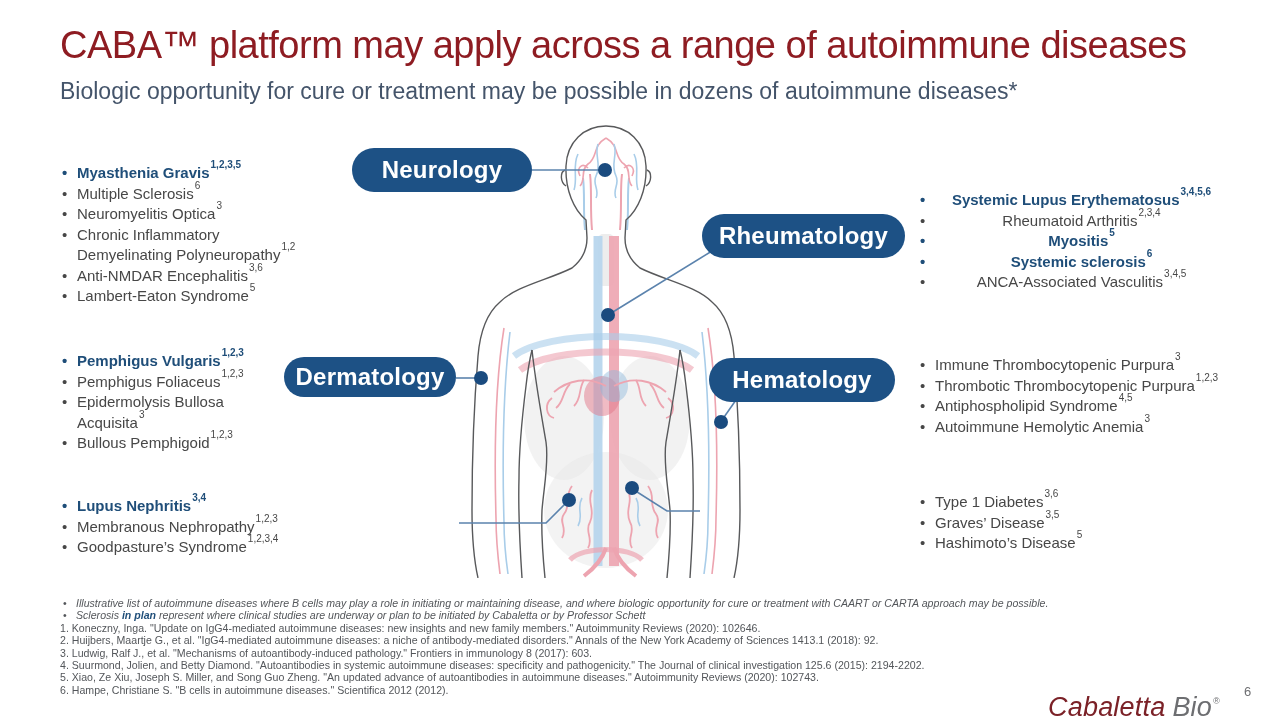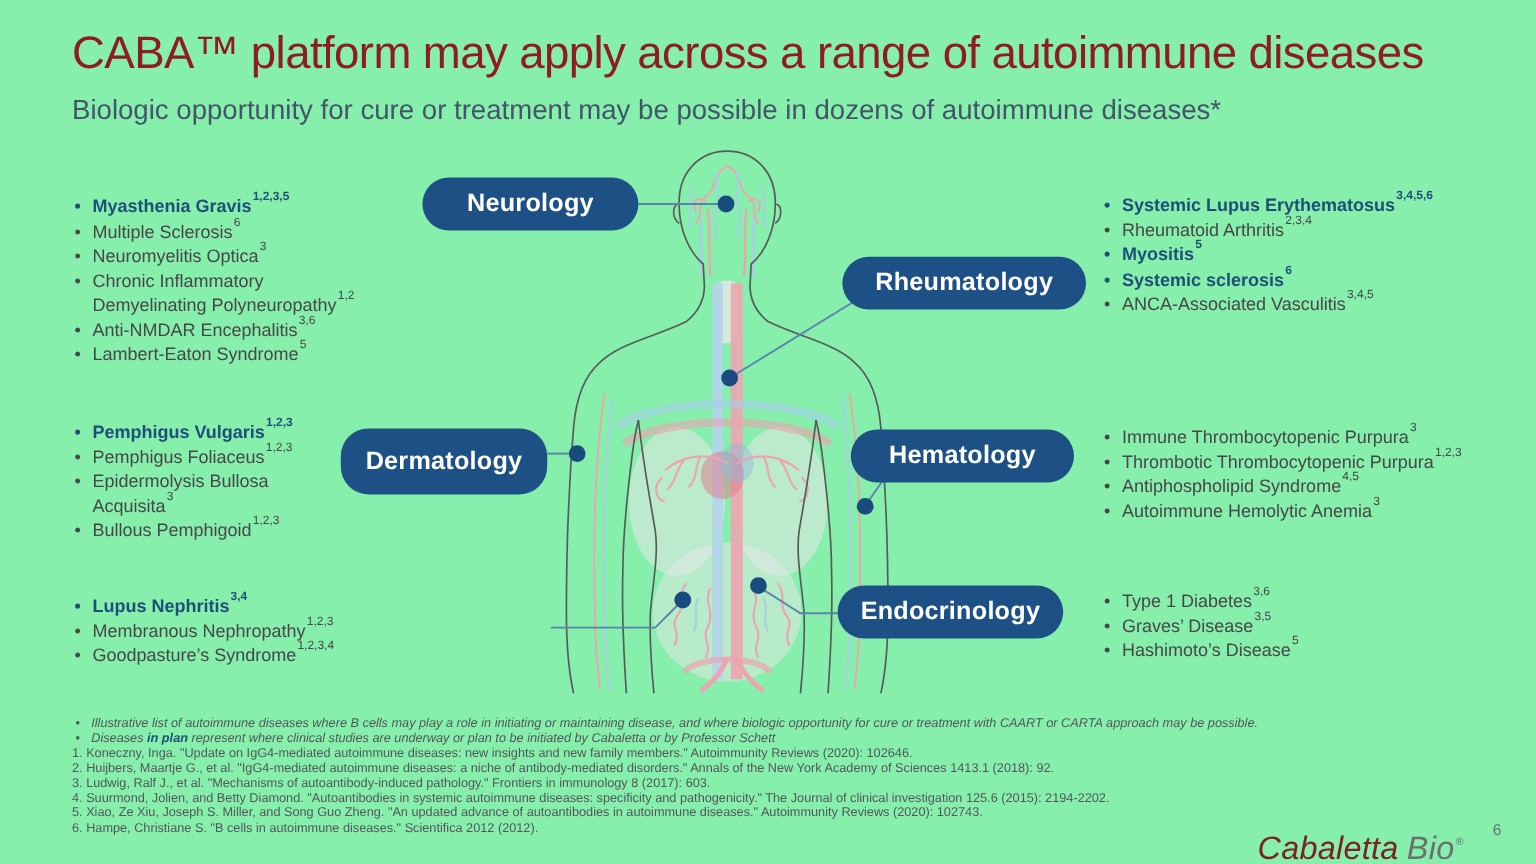--- a/index.html
+++ b/index.html
@@ -1,52 +1,52 @@
 <!DOCTYPE html>
 <html><head>
 <meta charset="utf-8">
 <style>
   html,body{margin:0;padding:0;background:#e8e8e8;}
   .slide{
-    position:relative;width:1280px;height:720px;background:#86efac;
+    position:relative;width:1280px;height:720px;background:#ffffff;
     font-family:"Liberation Sans",sans-serif;overflow:hidden;
   }
   .title{position:absolute;left:60px;top:24px;margin:0;font-size:38px;font-weight:400;color:#8e1c22;letter-spacing:-0.5px;}
   .subtitle{position:absolute;left:60px;top:78px;margin:0;font-size:23px;font-weight:400;color:#44546a;}
 
   
   .anatomy{position:absolute;left:452px;top:118px;z-index:1;}
   .overlay{position:absolute;left:0;top:0;z-index:2;pointer-events:none;}
 
   
   .pill{
     position:absolute;z-index:3;background:#1d5185;border-radius:23px;color:#fff;
-    font-weight:700;font-size:21px;display:flex;align-items:center;justify-content:center;
+    font-weight:700;font-size:24px;display:flex;align-items:center;justify-content:center;
     letter-spacing:0.2px;
   }
   .pill-neurology{left:352px;top:148px;width:180px;height:44px;}
   .pill-rheumatology{left:702px;top:214px;width:203px;height:44px;}
-  .pill-dermatology{left:284px;top:357px;width:172px;height:55px;}
+  .pill-dermatology{left:284px;top:357px;width:172px;height:40px;}
   .pill-hematology{left:709px;top:358px;width:186px;height:44px;}
   .pill-nephrology{left:300px;top:502px;width:159px;height:44px;}
   .pill-endocrinology{left:698px;top:488px;width:188px;height:44px;}
 
   
   .disease-list{
     position:absolute;z-index:3;margin:0;padding:0;list-style:none;
     font-size:15px;line-height:20.5px;color:#474747;
   }
   .disease-list li{position:relative;padding-left:17px;}
   .disease-list li::before{content:"\2022";position:absolute;left:2px;}
   .disease-list li.bold{color:#1f4e79;font-weight:700;}
   .disease-list sup{font-size:10px;line-height:0;position:relative;top:-4px;margin-left:1px;}
   .list-neurology{left:60px;top:146px;width:250px;margin-top:17px;}
   .list-dermatology{left:60px;top:351px;width:215px;}
   .list-nephrology{left:60px;top:496px;width:260px;}
-  .list-rheumatology{left:918px;top:162px;width:310px;}
+  .list-rheumatology{left:918px;top:190px;width:310px;text-align:center;}
   .list-hematology{left:918px;top:355px;width:320px;}
   .list-endocrinology{left:918px;top:492px;width:300px;}
 
   
   .footnotes{position:absolute;left:60px;top:597px;width:1175px;z-index:3;
     font-size:10.6px;line-height:12.4px;color:#53565a;}
   .fn-bullet{font-style:italic;position:relative;padding-left:16px;}
   .fn-bullet::before{content:"\2022";position:absolute;left:3px;font-style:normal;}
   .fn-bold{color:#1f4e79;font-weight:700;}
   .fn-ref{padding-left:0;}
@@ -165,21 +165,20 @@
       <circle cx="721" cy="422" r="7"></circle>
       <circle cx="569" cy="500" r="7"></circle>
       <circle cx="632" cy="488" r="7"></circle>
     </g>
   </svg>
 
   <div class="pill pill-neurology">Neurology</div>
   <div class="pill pill-rheumatology">Rheumatology</div>
   <div class="pill pill-dermatology">Dermatology</div>
   <div class="pill pill-hematology">Hematology</div>
-  <div class="pill pill-endocrinology">Endocrinology</div>
 
   <ul class="disease-list list-neurology">
       <li class="bold"><span>Myasthenia Gravis</span><sup>1,2,3,5</sup></li>
       <li><span>Multiple Sclerosis</span><sup>6</sup></li>
       <li><span>Neuromyelitis Optica</span><sup>3</sup></li>
       <li><span>Chronic Inflammatory Demyelinating Polyneuropathy</span><sup>1,2</sup></li>
       <li><span>Anti-NMDAR Encephalitis</span><sup>3,6</sup></li>
       <li><span>Lambert-Eaton Syndrome</span><sup>5</sup></li>
     </ul>
   <ul class="disease-list list-dermatology">
@@ -210,21 +209,21 @@
       <li><span>Type 1 Diabetes</span><sup>3,6</sup></li>
       <li><span>Graves’ Disease</span><sup>3,5</sup></li>
       <li><span>Hashimoto’s Disease</span><sup>5</sup></li>
     </ul>
 
   <div class="footnotes">
     <div class="fn-bullet">
       <span>Illustrative list of autoimmune diseases where B cells may play a role in initiating or maintaining disease, and where biologic opportunity for cure or treatment with CAART or CARTA approach may be possible.</span>
     </div>
     <div class="fn-bullet">
-      <span>Diseases </span><span class="fn-bold">in plan</span><span> represent where clinical studies are underway or plan to be initiated by Cabaletta or by Professor Schett</span>
+      <span>Sclerosis </span><span class="fn-bold">in plan</span><span> represent where clinical studies are underway or plan to be initiated by Cabaletta or by Professor Schett</span>
     </div>
     <div>
         <div class="fn-ref">1. Koneczny, Inga. "Update on IgG4-mediated autoimmune diseases: new insights and new family members." Autoimmunity Reviews (2020): 102646.</div>
         <div class="fn-ref">2. Huijbers, Maartje G., et al. "IgG4-mediated autoimmune diseases: a niche of antibody-mediated disorders." Annals of the New York Academy of Sciences 1413.1 (2018): 92.</div>
         <div class="fn-ref">3. Ludwig, Ralf J., et al. "Mechanisms of autoantibody-induced pathology." Frontiers in immunology 8 (2017): 603.</div>
         <div class="fn-ref">4. Suurmond, Jolien, and Betty Diamond. "Autoantibodies in systemic autoimmune diseases: specificity and pathogenicity." The Journal of clinical investigation 125.6 (2015): 2194-2202.</div>
         <div class="fn-ref">5. Xiao, Ze Xiu, Joseph S. Miller, and Song Guo Zheng. "An updated advance of autoantibodies in autoimmune diseases." Autoimmunity Reviews (2020): 102743.</div>
         <div class="fn-ref">6. Hampe, Christiane S. "B cells in autoimmune diseases." Scientifica 2012 (2012).</div>
       </div>
   </div>

